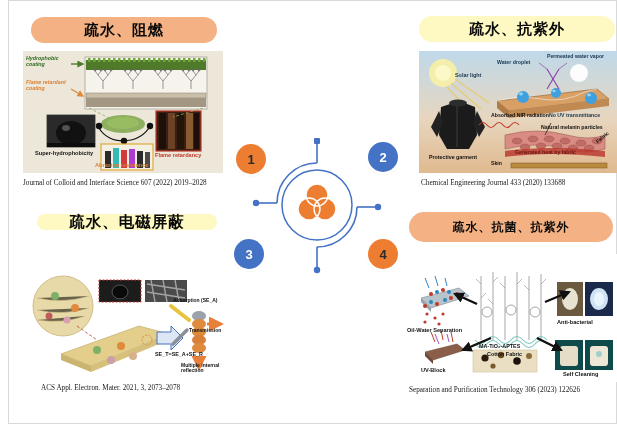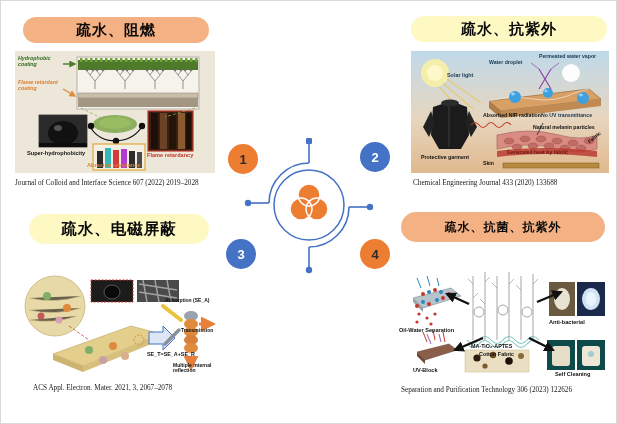--- a/index.html
+++ b/index.html
@@ -1,18 +1,18 @@
 <!DOCTYPE html>
 <html><head>
 <meta charset="utf-8">
 <style>
   html,body{margin:0;padding:0;background:#ffffff;}
   body{width:617px;height:424px;overflow:hidden;
        font-family:"Liberation Serif",serif;position:relative;}
-  .slide{position:absolute;inset:0;background:#fff;border:1px solid #d9d9d9;box-sizing:border-box;}
+  .slide{position:absolute;inset:0;background:#fff;border:1px solid #d9d9d9;box-sizing:border-box;margin-left:8px;}
 
   .panel{position:absolute;}
   .pill{position:absolute;display:flex;align-items:center;justify-content:center;
         border-radius:999px;font-family:"Liberation Sans",sans-serif;
         font-weight:bold;color:#0a0a0a;letter-spacing:1px;}
   .pill.orange{background:#F4B183;}
   .pill.blue{background:#fef9c3;}
 
   .fig{position:absolute;overflow:hidden;}
   .cite{position:absolute;font-family:"Liberation Serif",serif;font-size:7.2px;
@@ -248,21 +248,21 @@
       <span class="lbl" style="left:10px;top:104px;font-size:5.3px;color:#111;">Protective garment</span>
       <span class="lbl" style="left:96px;top:99px;font-size:5.2px;color:#6b1410;">Generated heat by fabric</span>
       <span class="lbl" style="left:176px;top:84px;font-size:5px;color:#111;transform:rotate(-40deg);">Fabric</span>
       <span class="lbl" style="left:72px;top:110px;font-size:5.2px;color:#111;">Skin</span>
     </div>
 
     <div class="cite" style="left:8px;top:168px;">Chemical Engineering Journal 433 (2020) 133688</div>
   </div>
 
   <div class="panel" style="left:8px;top:205px;width:214px;height:190px;">
-    <div class="pill blue" style="left:20px;top:8px;width:180px;height:30px;font-size:15.5px;">疏水、电磁屏蔽</div>
+    <div class="pill blue" style="left:20px;top:8px;width:180px;height:16px;font-size:15.5px;">疏水、电磁屏蔽</div>
 
     <div class="fig" style="left:4px;top:62px;width:206px;height:112px;background:#fff;">
       <svg width="206" height="112" viewBox="0 0 206 112">
         <rect x="0" y="0" width="206" height="112" fill="#ffffff"></rect>
 
         <circle cx="42" cy="38" r="30" fill="#E8D9A8" stroke="#C9B37A" stroke-width="0.8"></circle>
         <g opacity="0.55" stroke="#C4AC6A" stroke-width="0.6">
           <path d="M16,30 q26,6 52,-2 M16,42 q26,6 52,-2 M16,52 q26,4 48,-4"></path>
         </g>
         <circle cx="34" cy="28" r="4" fill="#7FB069"></circle>
@@ -312,21 +312,21 @@
             <path d="M0,0 L5,2.5 L0,5 z" fill="#E8803C"></path>
             </marker>
         </defs>
       </svg>
       <span class="lbl" style="left:152px;top:30px;font-size:5px;color:#111;">Absorption (SE_A)</span>
       <span class="lbl" style="left:168px;top:60px;font-size:5px;color:#111;">Transmission</span>
       <span class="lbl" style="left:134px;top:84px;font-size:5.4px;color:#111;">SE_T=SE_A+SE_R</span>
       <span class="lbl" style="left:160px;top:95px;font-size:5px;color:#111;width:40px;">Multiple internal reflection</span>
     </div>
 
-    <div class="cite" style="left:24px;top:178px;">ACS Appl. Electron. Mater. 2021, 3, 2067–2078</div>
+    <div class="cite" style="left:24px;top:178px;">ACS Appl. Electron. Mater. 2021, 3, 2073–2078</div>
   </div>
 
   <div class="panel" style="left:392px;top:205px;width:220px;height:192px;">
     <div class="pill orange" style="left:8px;top:6px;width:204px;height:30px;font-size:12px;">疏水、抗菌、抗紫外</div>
 
     <div class="fig" style="left:4px;top:48px;width:214px;height:128px;background:#fff;">
       <svg width="214" height="128" viewBox="0 0 214 128">
         <rect x="0" y="0" width="214" height="128" fill="#ffffff"></rect>
 
         <g stroke="#6b6b6b" stroke-width="0.6" fill="none">

